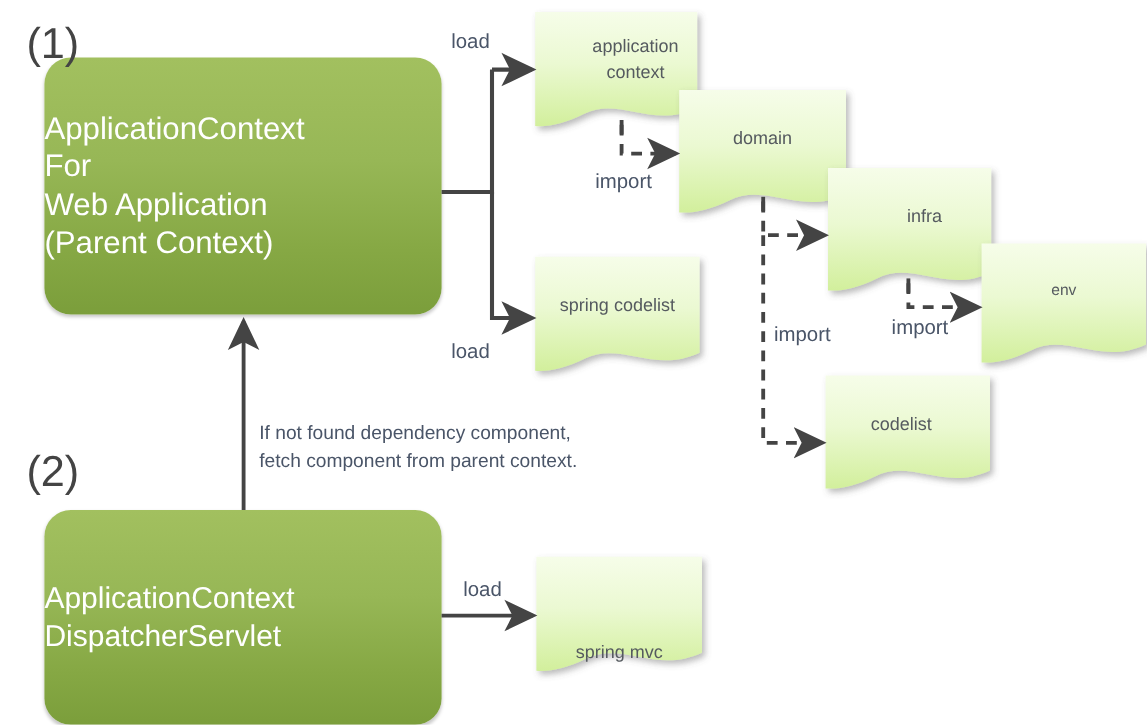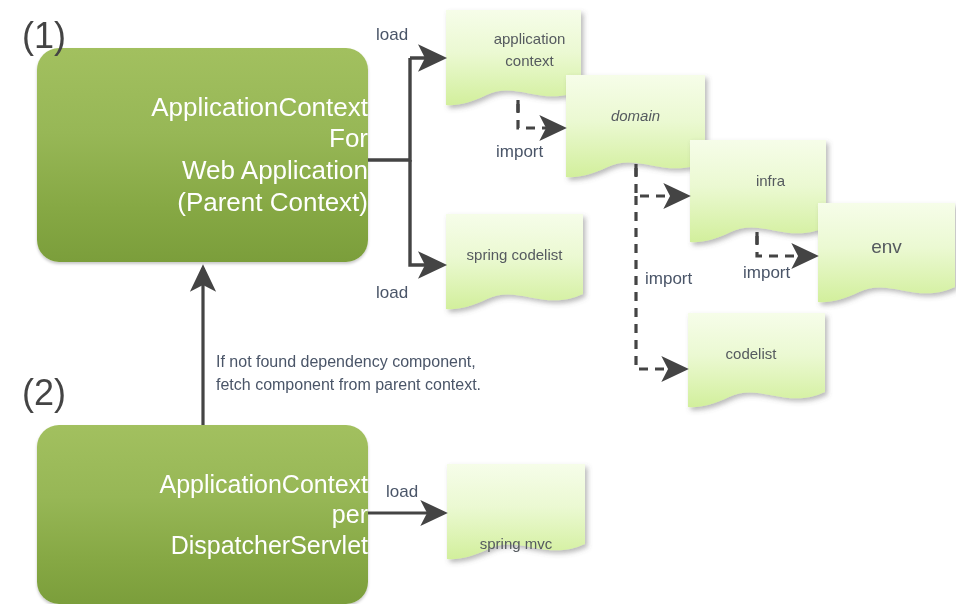--- a/index.html
+++ b/index.html
@@ -10,21 +10,21 @@
   #stage{position:absolute;left:0;top:0;width:956px;height:604px;}
   svg.layer{position:absolute;left:0;top:0;width:956px;height:604px;overflow:visible;}
   #shapes{z-index:1;}
   #arrows{z-index:3;}
 
   
   .ctxbox{
     position:absolute;z-index:2;border-radius:22px;
     background:linear-gradient(to bottom,#a2c05f 0%,#97b756 40%,#86a844 75%,#7b9e3b 100%);
     box-shadow:0 2px 3px rgba(0,0,0,.22);
-    display:flex;align-items:center;justify-content:center;text-align:right;
+    display:flex;align-items:center;justify-content:center;text-align:left;
     color:#ffffff;line-height:1.22;
   }
   .ctxbox .lbl{display:block;width:100%;}
 
   .marker{position:absolute;z-index:4;color:#444444;font-size:36px;line-height:1;}
   .note-label{position:absolute;z-index:4;color:#555a5f;text-align:center;white-space:pre;}
   .edge-label{position:absolute;z-index:4;color:#4a5568;white-space:pre;}
   .anno{position:absolute;z-index:4;color:#4a5568;line-height:1.45;white-space:pre;}
 </style>
 </head>
@@ -59,21 +59,20 @@
         <div class="lbl">
           <div>ApplicationContext</div>
           <div>For</div>
           <div>Web Application</div>
           <div>(Parent Context)</div>
         </div>
       </div>
       <div class="ctxbox" style="left: 37px; top: 425px; width: 331px; height: 179px; font-size: 25px;">
         <div class="lbl">
           <div>ApplicationContext</div>
-          <div>per</div>
           <div>DispatcherServlet</div>
         </div>
       </div>
     </div>
 
   <svg class="layer" id="arrows" viewBox="0 0 956 604" xmlns="http://www.w3.org/2000/svg">
     <defs>
       <marker id="ah" markerWidth="9" markerHeight="9" refX="7.4" refY="4.5" orient="auto" markerUnits="strokeWidth">
         <path d="M0,0.4 L8.6,4.5 L0,8.6 L2.1,4.5 Z" fill="#444444"></path>
       </marker>
@@ -116,23 +115,23 @@
       <path d="M757,232 L757,244"></path>
     </g>
   </svg>
 
   <div id="markers">
       <div class="marker" style="left: 22px; top: 18px; color: rgb(68, 68, 68);">(1)</div>
       <div class="marker" style="left: 22px; top: 375px; color: rgb(68, 68, 68);">(2)</div>
     </div>
   <div id="noteLabels">
       <div class="note-label" style="left: 446px; top: 28px; width: 135px; font-size: 15px; line-height: 1.45; color: rgb(85, 90, 95); margin-left: 16px;"><div>application</div><div>context</div></div>
-      <div class="note-label" style="left: 566px; top: 105px; width: 139px; font-size: 15px; line-height: 1.45; color: rgb(85, 90, 95); font-style: italic;"><div>domain</div></div>
+      <div class="note-label" style="left: 566px; top: 105px; width: 139px; font-size: 15px; line-height: 1.45; color: rgb(85, 90, 95);"><div>domain</div></div>
       <div class="note-label" style="left: 690px; top: 170px; width: 161px; font-size: 15px; line-height: 1.45; color: rgb(85, 90, 95);"><div>infra</div></div>
-      <div class="note-label" style="left: 818px; top: 233px; width: 137px; font-size: 19px; line-height: 1.45; color: rgb(85, 90, 95);"><div>env</div></div>
+      <div class="note-label" style="left: 818px; top: 233px; width: 137px; font-size: 13px; line-height: 1.45; color: rgb(85, 90, 95);"><div>env</div></div>
       <div class="note-label" style="left: 688px; top: 343px; width: 126px; font-size: 15px; line-height: 1.45; color: rgb(85, 90, 95);"><div>codelist</div></div>
       <div class="note-label" style="left: 446px; top: 244px; width: 137px; font-size: 15px; line-height: 1.45; color: rgb(85, 90, 95);"><div>spring codelist</div></div>
       <div class="note-label" style="left: 447px; top: 494px; width: 138px; font-size: 15px; line-height: 1.45; color: rgb(85, 90, 95); margin-top: 39px;"><div>spring mvc</div></div>
     </div>
   <div id="edgeLabels">
       <div class="edge-label" style="left: 376px; top: 25px; font-size: 17px; color: rgb(74, 85, 104);">load</div>
       <div class="edge-label" style="left: 376px; top: 283px; font-size: 17px; color: rgb(74, 85, 104);">load</div>
       <div class="edge-label" style="left: 386px; top: 482px; font-size: 17px; color: rgb(74, 85, 104);">load</div>
       <div class="edge-label" style="left: 496px; top: 142px; font-size: 17px; color: rgb(74, 85, 104);">import</div>
       <div class="edge-label" style="left: 645px; top: 269px; font-size: 17px; color: rgb(74, 85, 104);">import</div>

